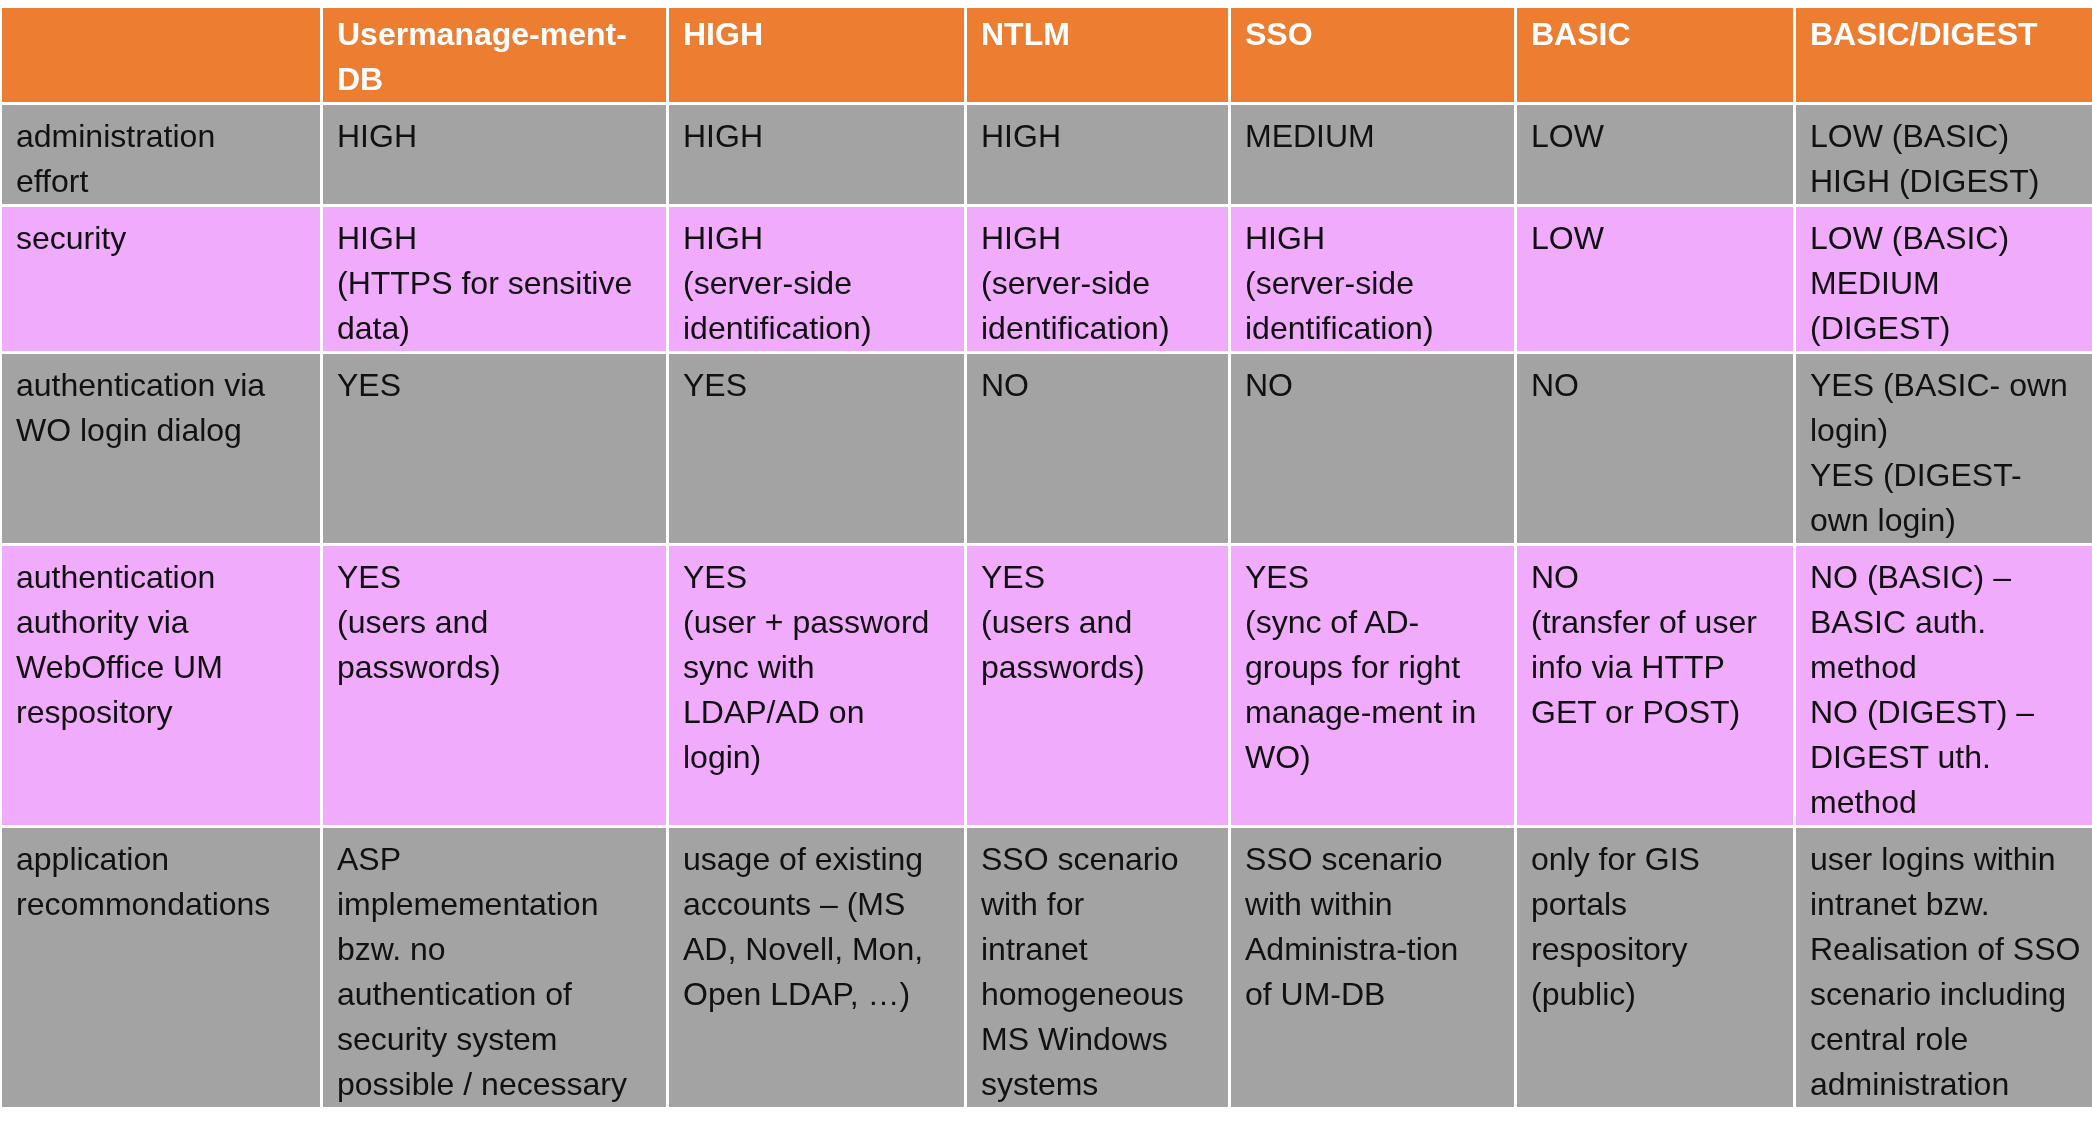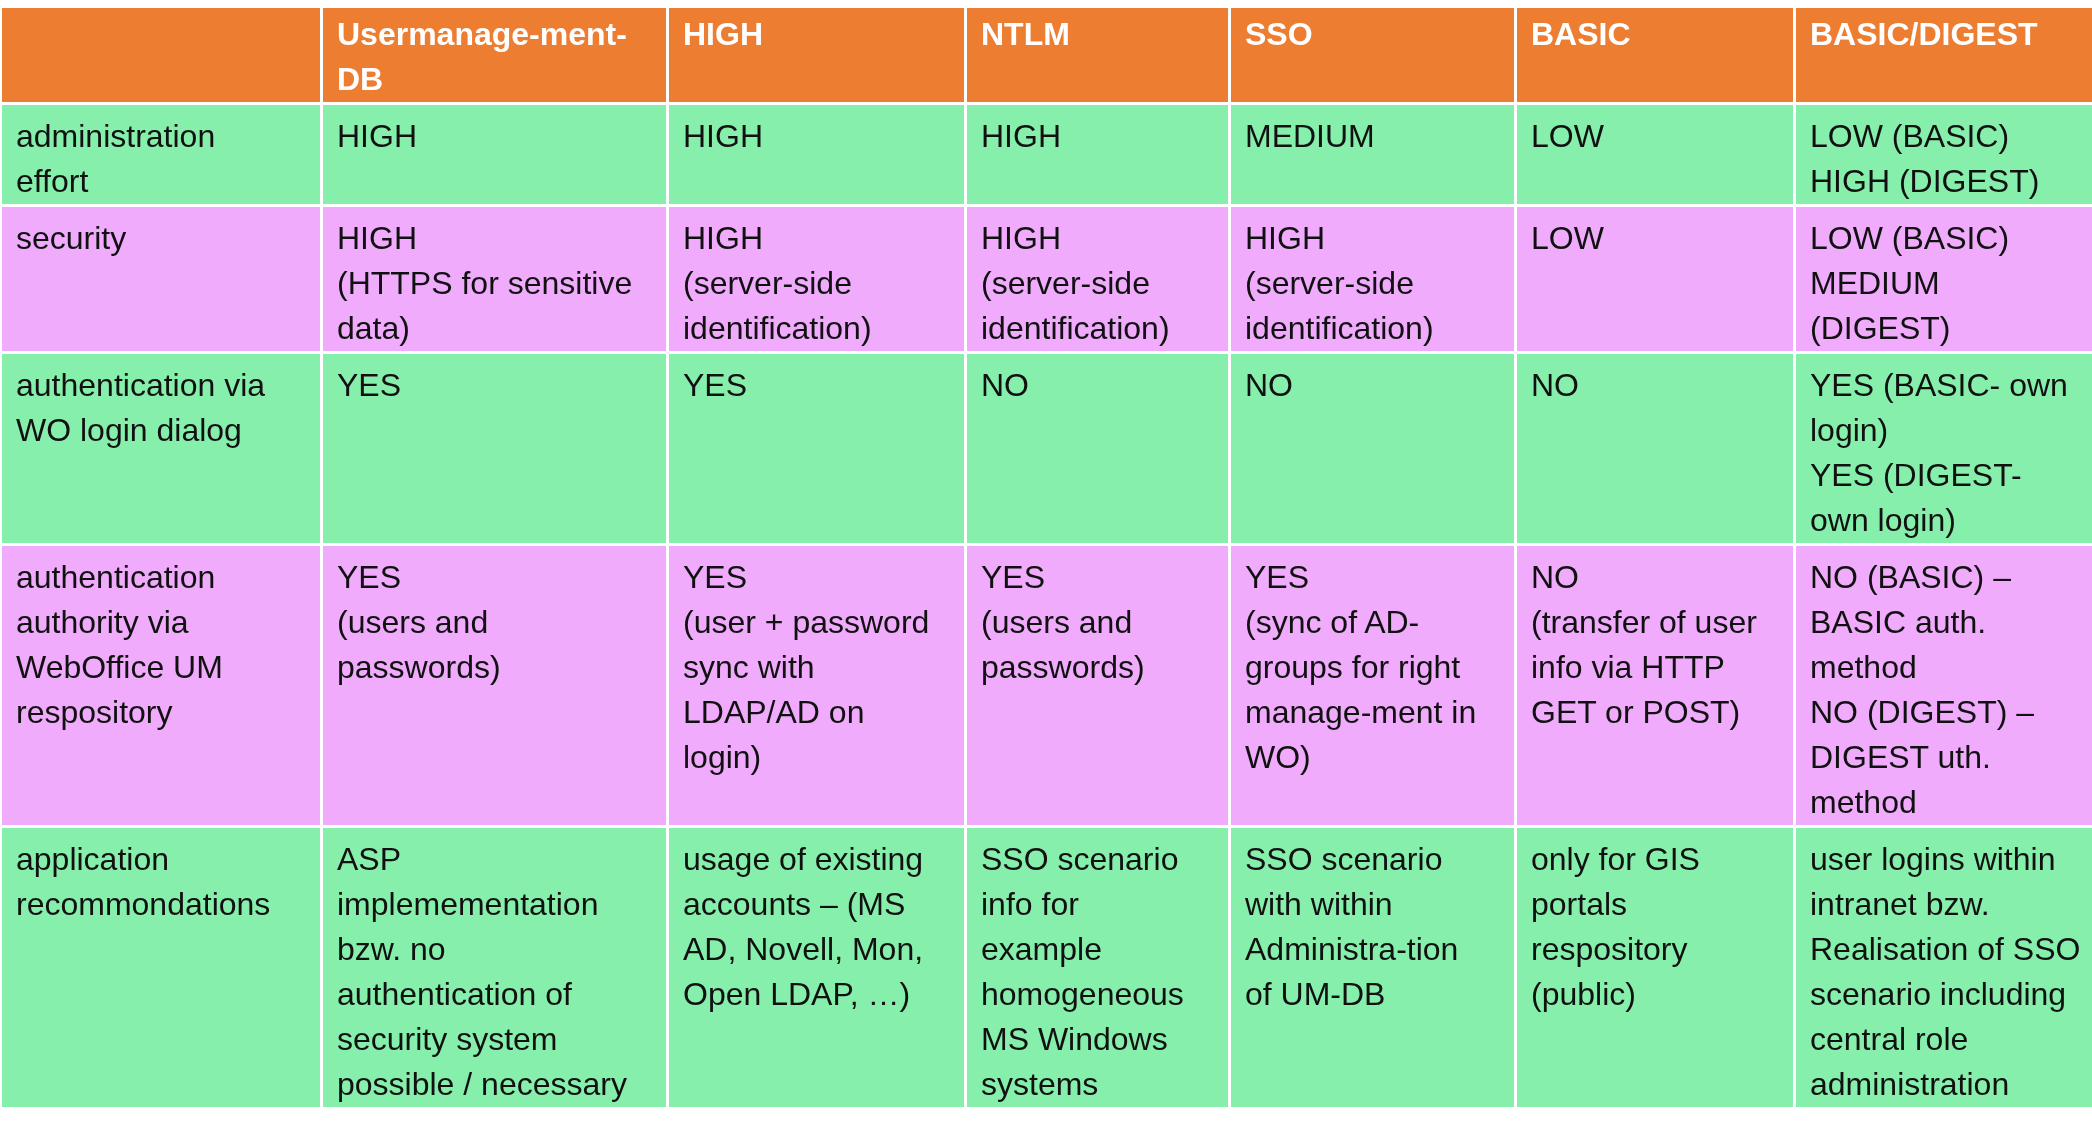--- a/index.html
+++ b/index.html
@@ -17,21 +17,21 @@
     padding: 9px 30px 0 14px;
     font-size: 32px; line-height: 45px;
     color: #111111;
     white-space: pre-line;
     word-wrap: break-word;
   }
   table.cmp th {
     background: #ED7D31; color: #ffffff; font-weight: bold;
     height: 87px; padding-top: 4px;
   }
-  tr.odd td { background: #86efac; }
+  tr.odd td { background: #a3a3a3; }
   tr.even td { background: #f0abfc; }
 </style>
 </head>
 <body>
 
 <table class="cmp">
   <colgroup>
     <col style="width:318px">
       <col style="width:343px">
       <col style="width:295px">
@@ -98,19 +98,19 @@
 (sync of AD-groups for right manage-ment in WO)</td>
       <td>NO
 (transfer of user info via HTTP GET or POST)</td>
       <td>NO (BASIC) – BASIC auth. method
 NO (DIGEST) – DIGEST uth. method</td>
     </tr>
     <tr class="odd" style="height:276px">
       <td>application recommondations</td>
       <td>ASP implemementation bzw. no authentication of security system possible / necessary</td>
       <td>usage of existing accounts – (MS AD, Novell, Mon, Open LDAP, …)</td>
-      <td>SSO scenario info for example homogeneous MS Windows systems</td>
+      <td>SSO scenario with for intranet homogeneous MS Windows systems</td>
       <td>SSO scenario with within Administra-tion of UM-DB</td>
       <td>only for GIS portals respository (public)</td>
       <td>user logins within intranet bzw. Realisation of SSO scenario including central role administration</td>
     </tr>
   </tbody>
 </table>
 
 </body></html>

